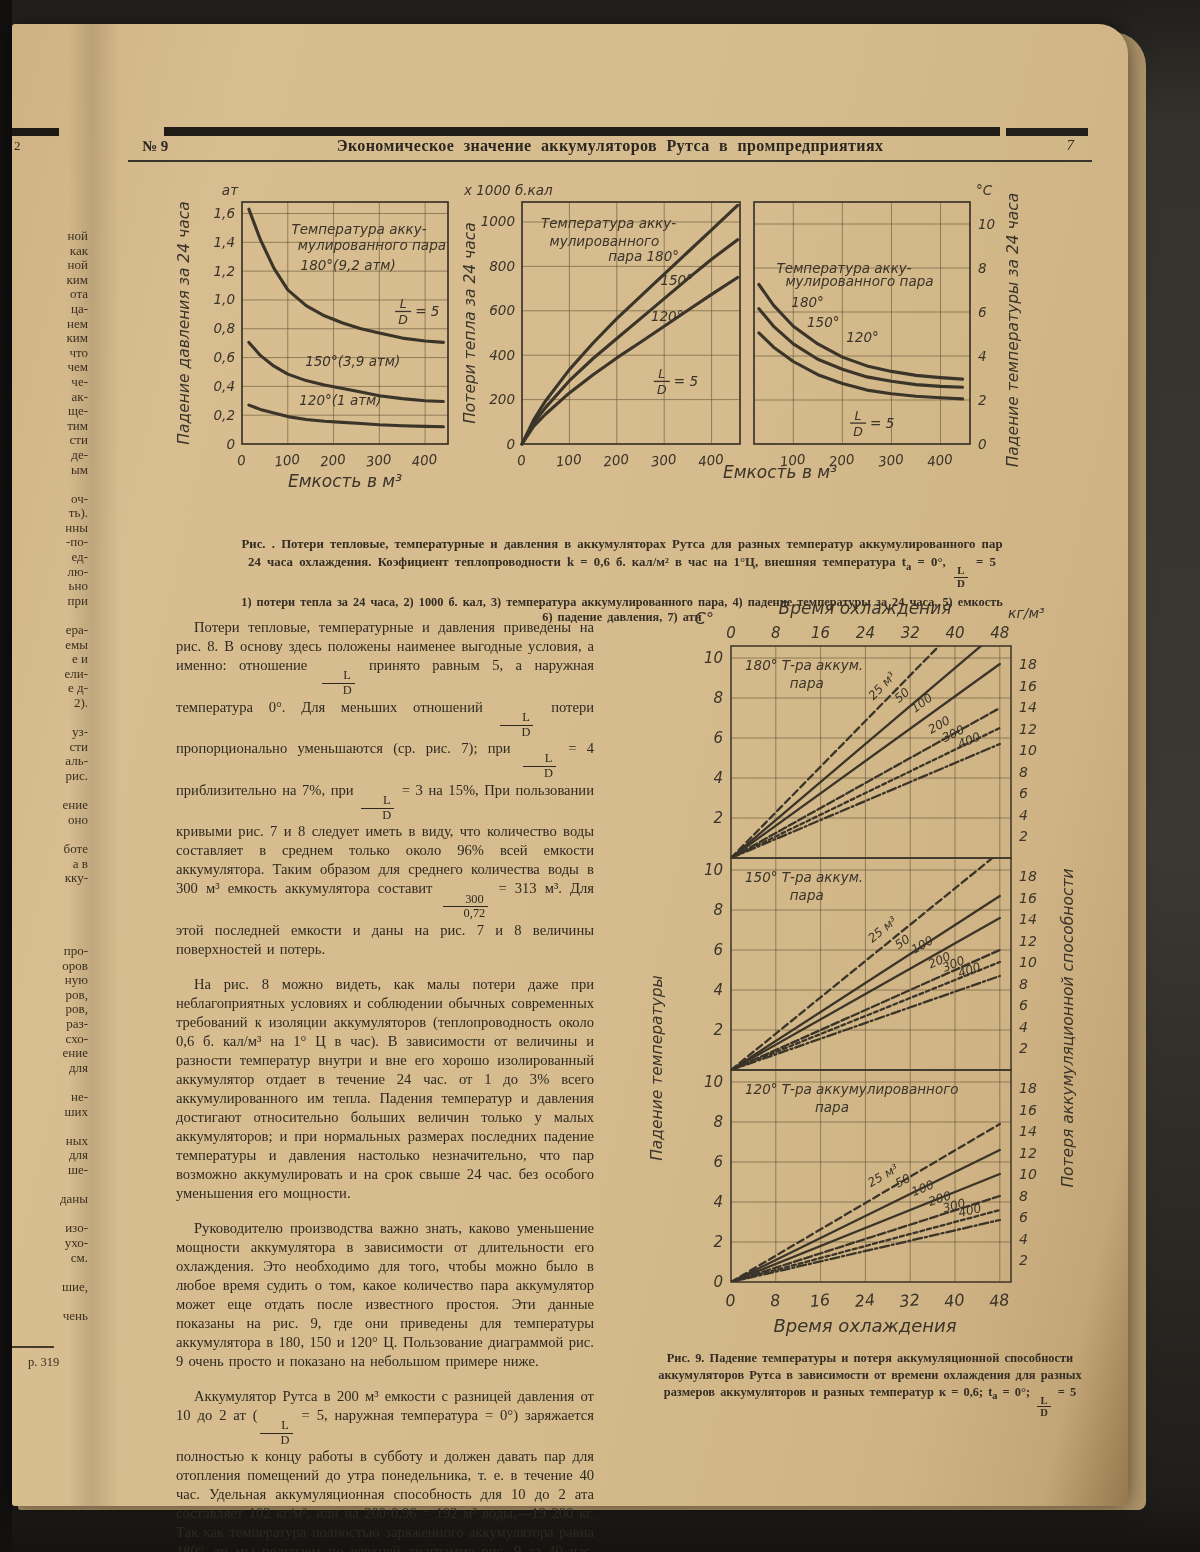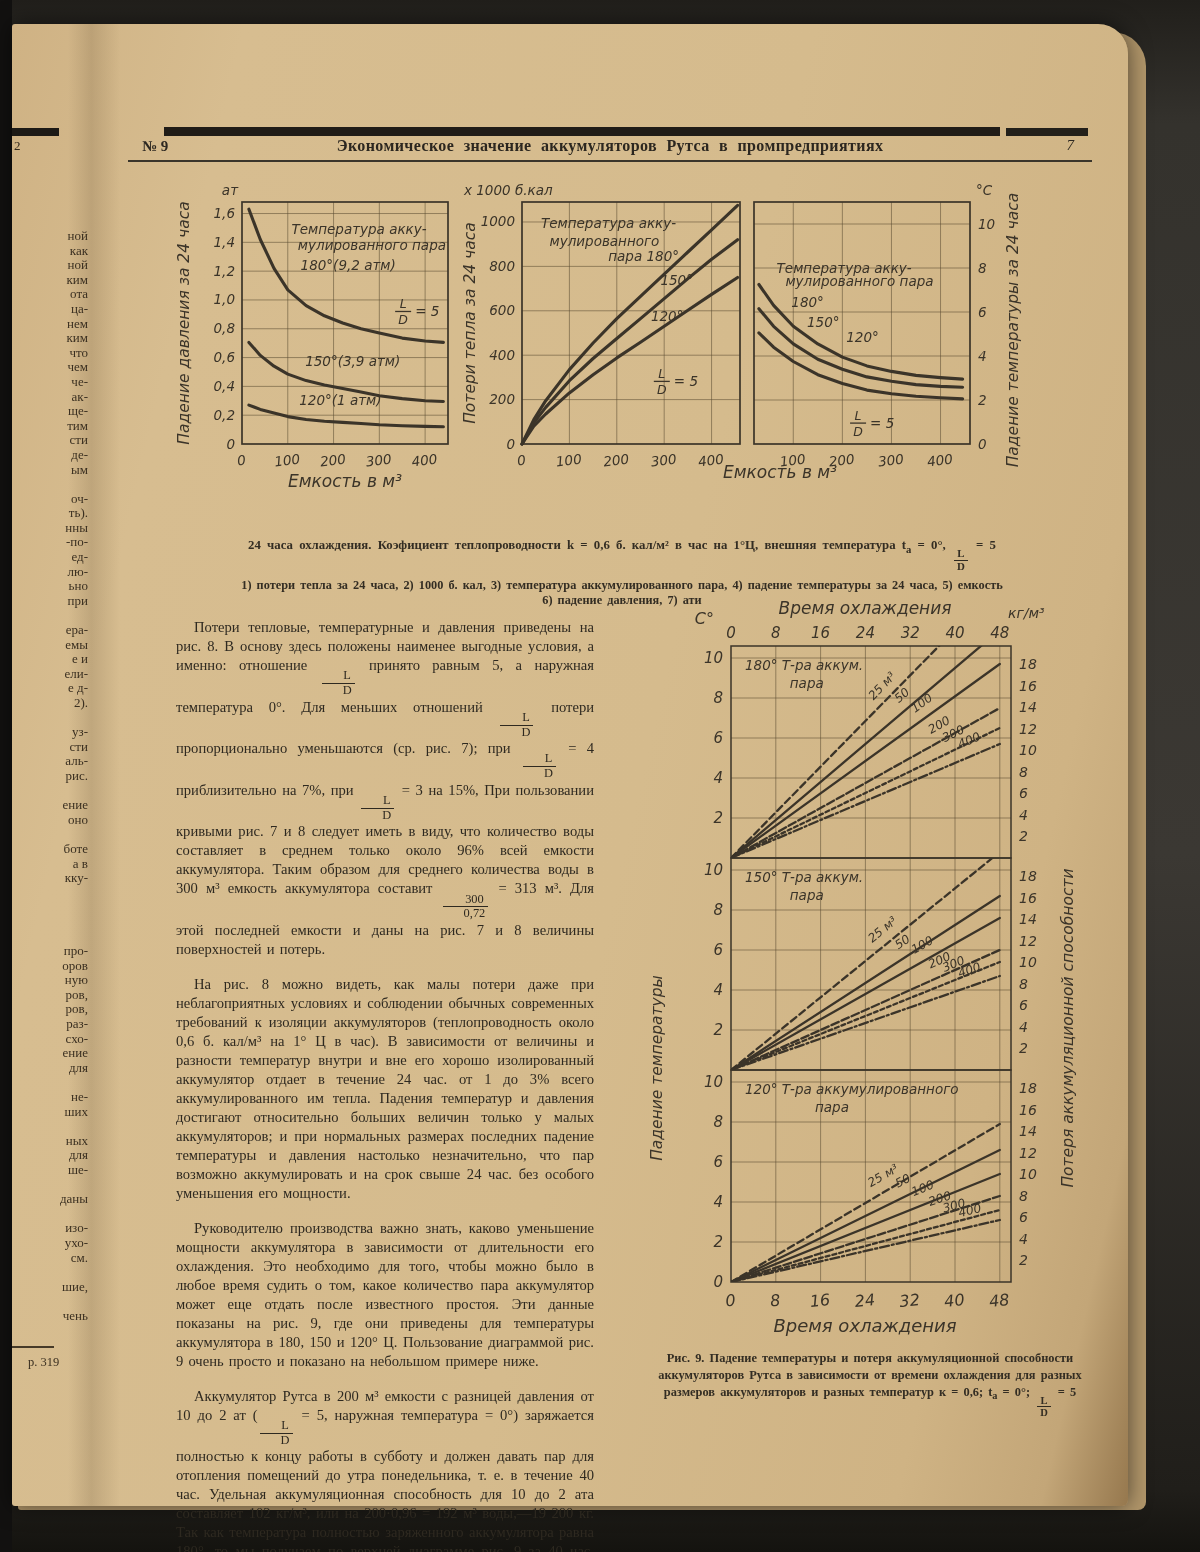--- a/index.html
+++ b/index.html
@@ -269,20 +269,21 @@
           <text x="47.30909090909091" y="125.16" fill="#3b3429" font-size="13.5" text-anchor="start" font-family="&quot;DejaVu Sans&quot;,sans-serif" font-style="italic">180°</text>
           <text x="63.018181818181816" y="144.95999999999998" fill="#3b3429" font-size="13.5" text-anchor="start" font-family="&quot;DejaVu Sans&quot;,sans-serif" font-style="italic">150°</text>
           <text x="102.29090909090908" y="160.36" fill="#3b3429" font-size="13.5" text-anchor="start" font-family="&quot;DejaVu Sans&quot;,sans-serif" font-style="italic">120°</text>
           <text x="114.07272727272728" y="237.6" fill="#3b3429" font-size="12.5" text-anchor="middle" font-family="&quot;DejaVu Sans&quot;,sans-serif" font-style="italic">L</text>
           <line x1="106.07272727272728" y1="241.1" x2="122.07272727272728" y2="241.1" stroke="#3b3429" stroke-width="1.3"></line>
           <text x="114.07272727272728" y="254.1" fill="#3b3429" font-size="12.5" text-anchor="middle" font-family="&quot;DejaVu Sans&quot;,sans-serif" font-style="italic">D</text>
           <text x="126.07272727272728" y="245.6" fill="#3b3429" font-size="13.5" text-anchor="start" font-family="&quot;DejaVu Sans&quot;,sans-serif" font-style="italic">= 5</text>
         </svg>
       <div class="xlabel-shared">Емкость в м³</div>
       <div class="cap8">
+        <div class="c1">Рис.  . Потери тепловые, температурные и давления в аккумуляторах Рутса для разных температур аккумулированного пар</div>
         <div class="c2">24 часа охлаждения. Коэфициент теплопроводности k = 0,6  б. кал/м² в час на 1°Ц, внешняя температура t<sub>a</sub> = 0°, <span class="frac">
               <span class="fn">L</span>
               <span class="fd">D</span>
             </span> = 5</div>
         <div class="c3">1) потери тепла за 24 часа, 2) 1000 б. кал, 3) температура аккумулированного пара, 4) падение температуры за 24 часа, 5) емкость</div>
         <div class="c4">6) падение давления, 7) ати</div>
       </div>
     </div>
 
     <div class="bodycol">

